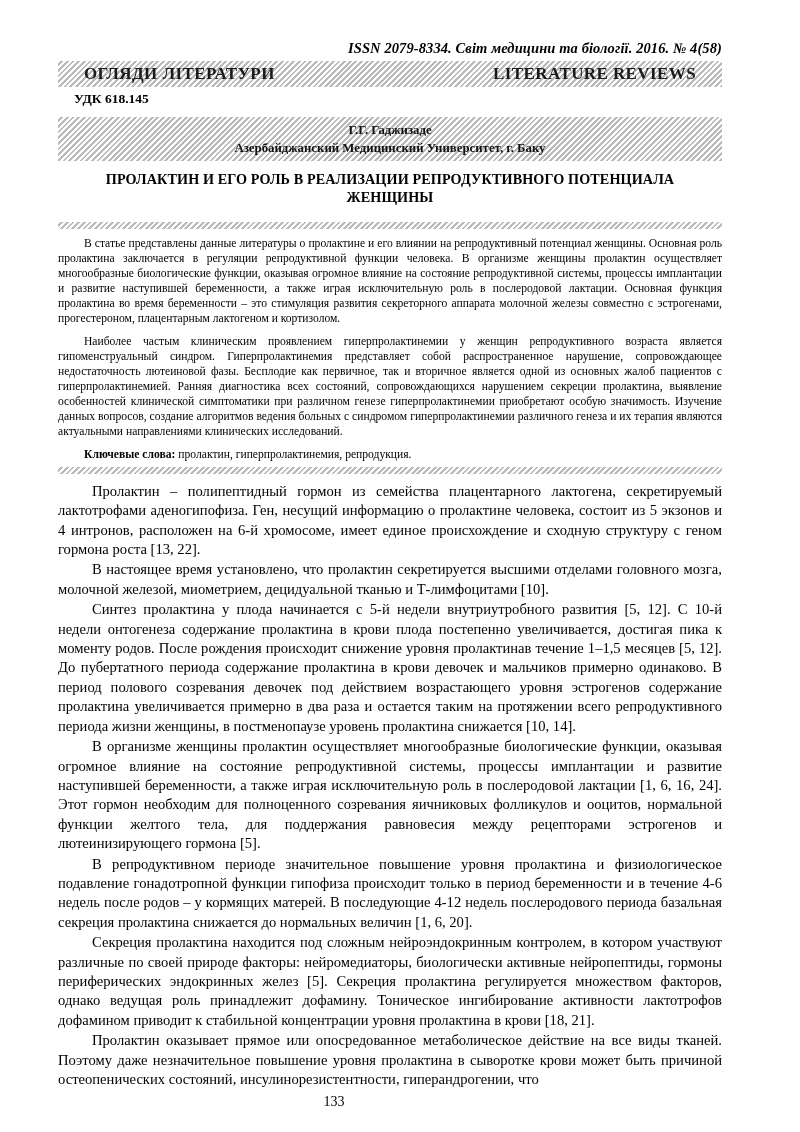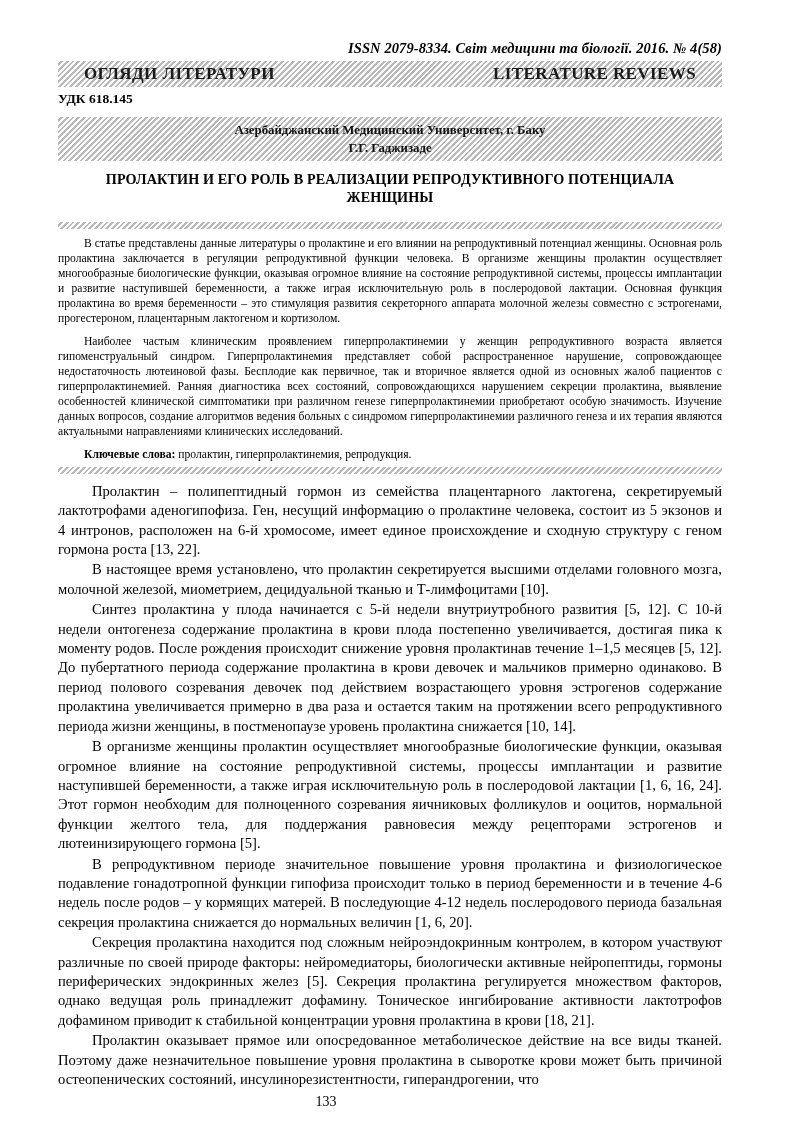--- a/index.html
+++ b/index.html
@@ -51,21 +51,21 @@
   }
   .section-bar span {
     font-weight: bold;
     font-size: 17px;
     letter-spacing: 0.4px;
     color: #1a1a1a;
   }
   .udk {
     font-weight: bold;
     font-size: 13.5px;
-    margin: 4px 0 10px 0;
+    margin: 4px 0 10px 16px;
   }
   .author-block {
     padding: 5px 0 4px 0;
     text-align: center;
     margin-bottom: 10px;
   }
   .author-block div {
     font-weight: bold;
     font-size: 12.8px;
     line-height: 1.35;
@@ -101,43 +101,43 @@
   .body-text {
     font-size: 14.6px;
     line-height: 1.33;
     text-align: justify;
     text-indent: 34px;
     margin: 0 0 1px 0;
   }
   .page-number {
     position: absolute;
     bottom: 22px;
-    left: 0;
+    left: 8px;
     width: 652px;
     text-align: center;
     font-size: 14px;
   }
 </style>
 </head>
 <body>
 
 <div class="page">
 
   <div class="journal-header">ISSN 2079-8334. Світ медицини та біології. 2016. № 4(58)</div>
 
   <div class="section-bar hatch">
     <span>ОГЛЯДИ ЛІТЕРАТУРИ</span>
     <span>LITERATURE REVIEWS</span>
   </div>
 
   <div class="udk">УДК 618.145</div>
 
   <div class="author-block hatch">
+    <div>Г.Г. Гаджизаде</div>
     <div>Азербайджанский Медицинский Университет, г. Баку</div>
-    <div>Г.Г. Гаджизаде</div>
   </div>
 
   <div class="article-title">
     <div>ПРОЛАКТИН И ЕГО РОЛЬ В РЕАЛИЗАЦИИ РЕПРОДУКТИВНОГО ПОТЕНЦИАЛА</div>
     <div>ЖЕНЩИНЫ</div>
   </div>
 
   <div class="rule-hatch hatch"></div>
 
   <p class="abstract">В статье представлены данные литературы о пролактине и его влиянии на репродуктивный потенциал женщины. Основная роль пролактина заключается в регуляции репродуктивной функции человека.  В организме женщины пролактин осуществляет многообразные биологические функции, оказывая огромное влияние на состояние репродуктивной системы, процессы имплантации и развитие наступившей беременности, а также играя исключительную роль в послеродовой лактации. Основная функция пролактина во время беременности – это стимуляция развития секреторного аппарата молочной железы совместно с эстрогенами, прогестероном, плацентарным лактогеном и кортизолом.</p>

